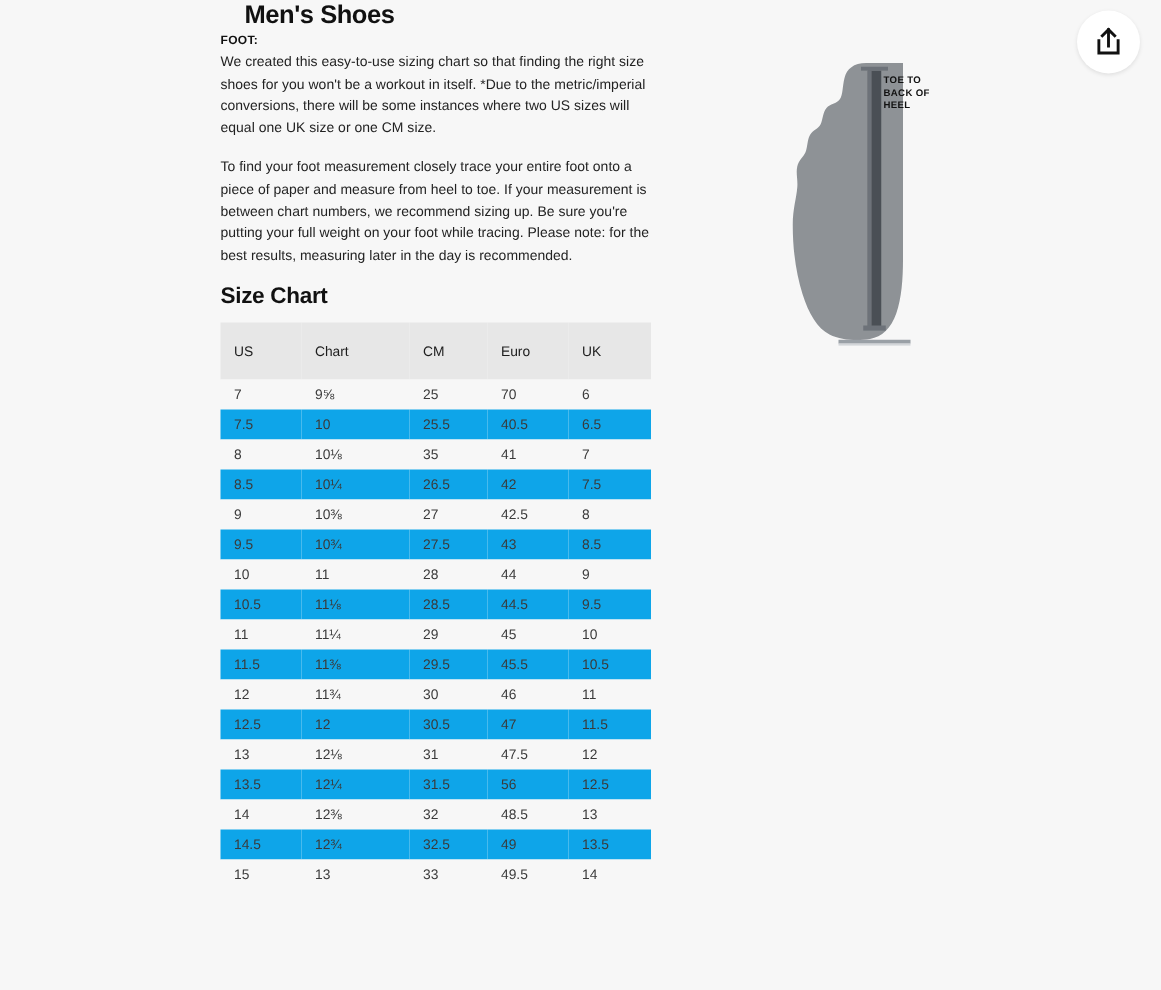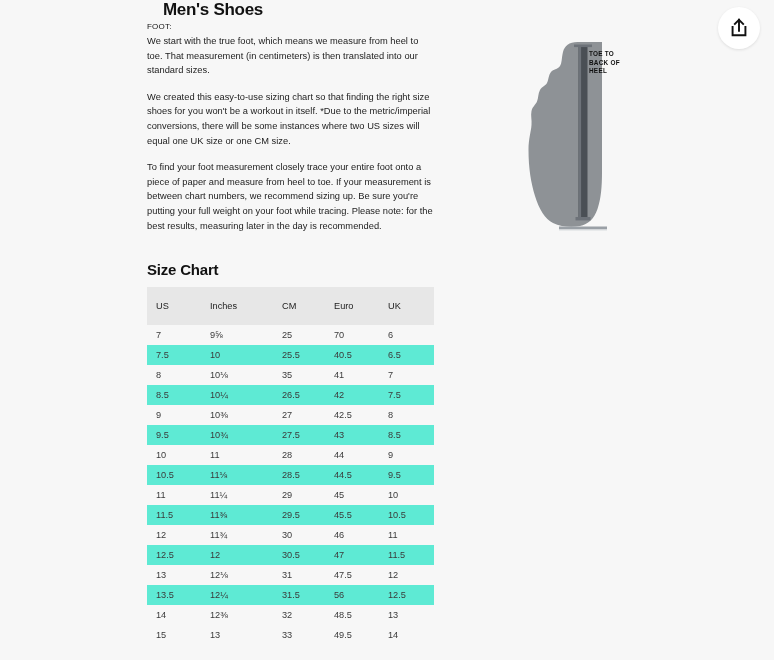--- a/index.html
+++ b/index.html
@@ -61,21 +61,21 @@
     font-family: "Liberation Sans", sans-serif;
     font-weight: bold;
     font-size: 17px;
     letter-spacing: -0.2px;
     line-height: 21px;
     margin: 0 0 9px 0;
     color: #111;
   }
   .label-foot {
     font-size: 8px;
-    font-weight: normal;
+    font-weight: bold;
     letter-spacing: 0.2px;
     margin: 0 0 3px 0;
     color: #111;
   }
   .para {
     font-size: 9.3px;
     line-height: 14.6px;
     margin: 0 0 12px 0;
     color: #222;
     letter-spacing: 0.02px;
@@ -110,21 +110,21 @@
     white-space: nowrap;
   }
   table.size-table thead th {
     background: #e7e7e7;
     color: #1d1d1d;
     font-weight: normal;
     height: 38px;
     line-height: 21px;
   }
   table.size-table tbody tr.odd  td { background: #f7f7f7; }
-  table.size-table tbody tr.even td { background: #5eead4; }
+  table.size-table tbody tr.even td { background: #0ea5e9; }
 
   col.c-us     { width: 54px; }
   col.c-inches { width: 72px; }
   col.c-cm     { width: 52px; }
   col.c-euro   { width: 54px; }
   col.c-uk     { width: 55px; }
 
   
   .foot-fig {
     position: absolute;
@@ -194,40 +194,39 @@
 
   <div class="measure-label">TOE TO BACK OF HEEL</div>
 
   <div class="content-col">
 
     <h1 class="h-gender">Men's Shoes</h1>
 
 
     <div class="label-foot">FOOT:</div>
 
-    <p class="para">We start with the true foot, which means we measure from heel to toe. That measurement (in centimeters) is then translated into our standard sizes.</p>
 
     <p class="para">We created this easy-to-use sizing chart so that finding the right size shoes for you won't be a workout in itself. *Due to the metric/imperial conversions, there will be some instances where two US sizes will equal one UK size or one CM size.</p>
 
     <p class="para">To find your foot measurement closely trace your entire foot onto a piece of paper and measure from heel to toe. If your measurement is between chart numbers, we recommend sizing up. Be sure you're putting your full weight on your foot while tracing. Please note: for the best results, measuring later in the day is recommended.</p>
 
-    <h2 class="h-sizechart" style="margin-top:28px;">Size Chart</h2>
+    <h2 class="h-sizechart" style="margin-top:12px;">Size Chart</h2>
 
     <table class="size-table">
       <colgroup>
         <col class="c-us">
           <col class="c-inches">
           <col class="c-cm">
         <col class="c-euro">
           <col class="c-uk">
       </colgroup>
       <thead>
         <tr>
           <th>US</th>
-          <th>Inches</th>
+          <th>Chart</th>
           <th>CM</th>
           <th>Euro</th>
           <th>UK</th>
         </tr>
       </thead>
       <tbody id="size-chart-body">
           <tr class="odd">
             <td>7</td>
             <td>9⅝</td>
             <td>25</td>
@@ -325,20 +324,27 @@
             <td>56</td>
             <td>12.5</td>
           </tr>
           <tr class="odd">
             <td>14</td>
             <td>12⅜</td>
             <td>32</td>
             <td>48.5</td>
             <td>13</td>
           </tr>
+          <tr class="even">
+            <td>14.5</td>
+            <td>12¾</td>
+            <td>32.5</td>
+            <td>49</td>
+            <td>13.5</td>
+          </tr>
           <tr class="odd">
             <td>15</td>
             <td>13</td>
             <td>33</td>
             <td>49.5</td>
             <td>14</td>
           </tr>
         </tbody>
     </table>
 

